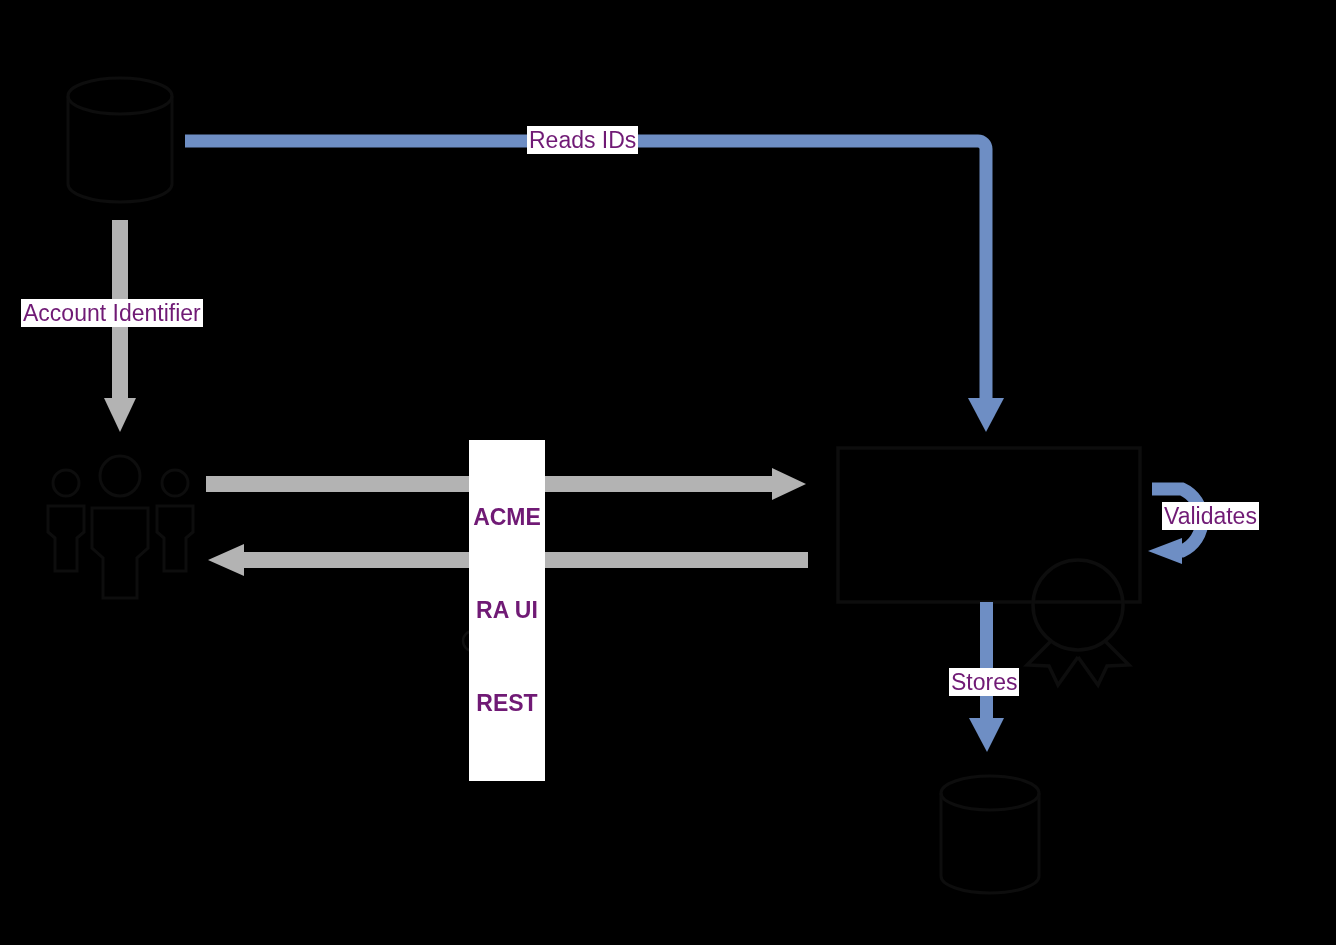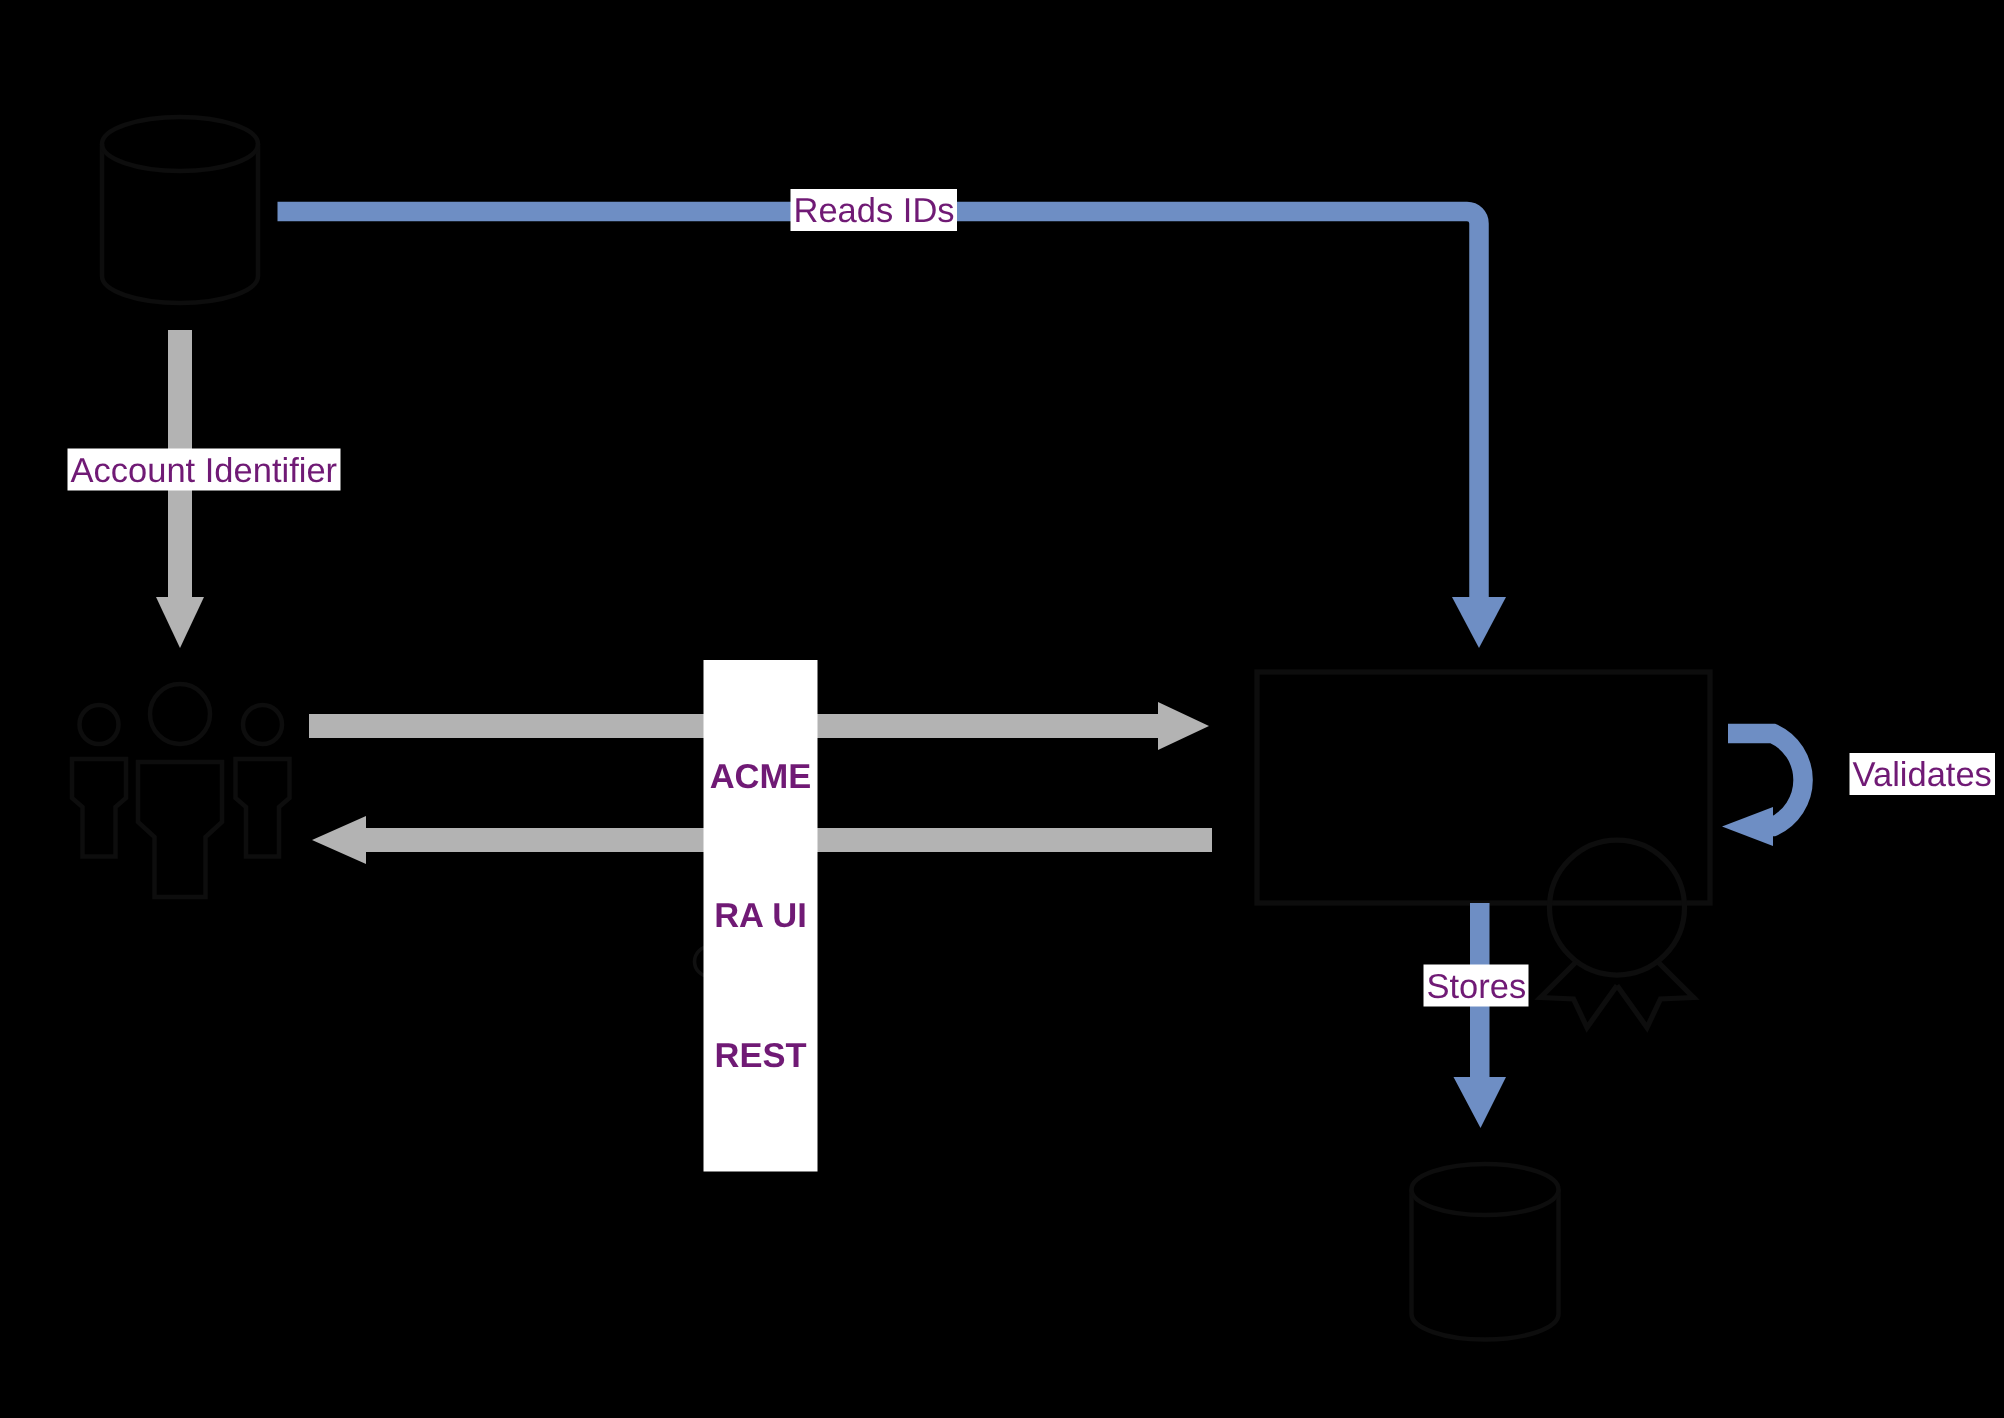--- a/index.html
+++ b/index.html
@@ -83,25 +83,25 @@
 
     <g fill="none" stroke="#6e8ec4" stroke-width="13" stroke-linecap="butt">
       <path d="M1152,489 h30 a34,34 0 0 1 0,62 h-13"></path>
     </g>
     <path d="M1182,538 v26 l-34,-13 z" fill="#6e8ec4"></path>
 
   </svg>
 
   <div class="lbl" style="left:527px;top:126px;">Reads IDs</div>
 
-  <div class="lbl" style="left:21px;top:299px;margin-left:24px;">Account Identifier</div>
+  <div class="lbl" style="left:21px;top:299px;">Account Identifier</div>
 
   <div class="lbl bold" style="left:469px;top:440px;width:72px;">
     <div>ACME</div>
     <div>RA UI</div>
     <div>REST</div>
   </div>
 
-  <div class="lbl" style="left:1233px;top:502px;">Validates</div>
+  <div class="lbl" style="left:1162px;top:502px;">Validates</div>
 
-  <div class="lbl" style="left:949px;top:643px;">Stores</div>
+  <div class="lbl" style="left:949px;top:668px;">Stores</div>
 
 </div>
 
 </body></html>

